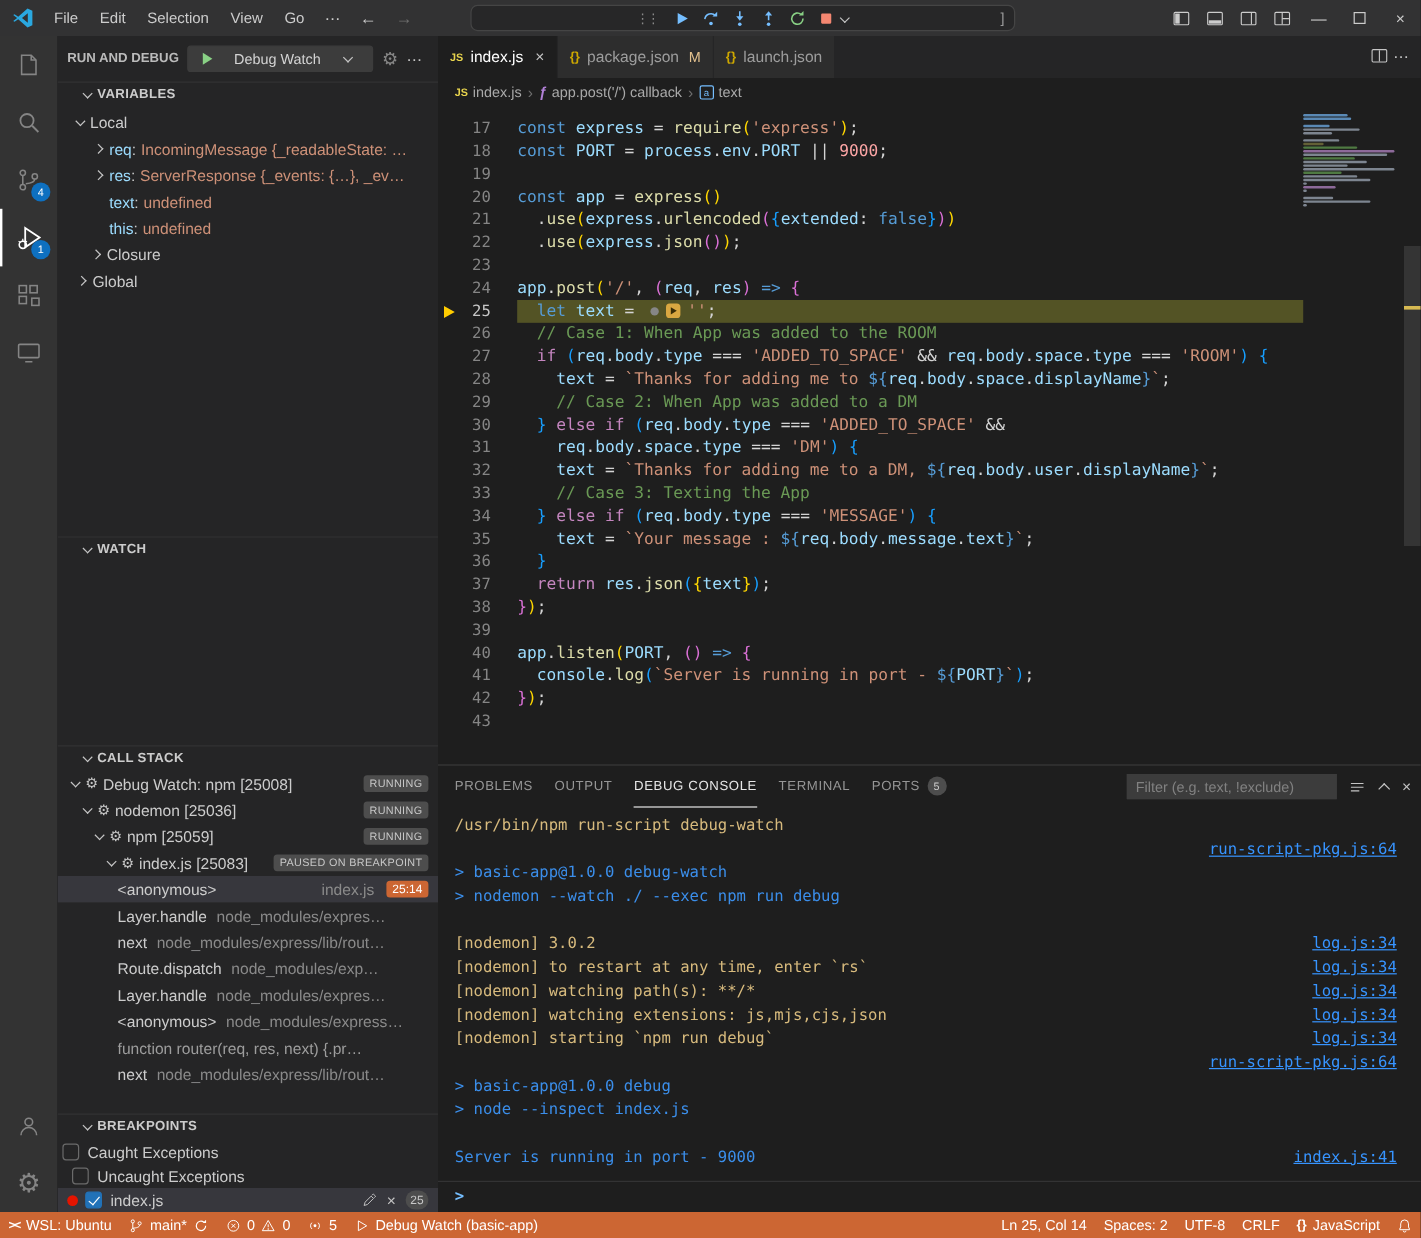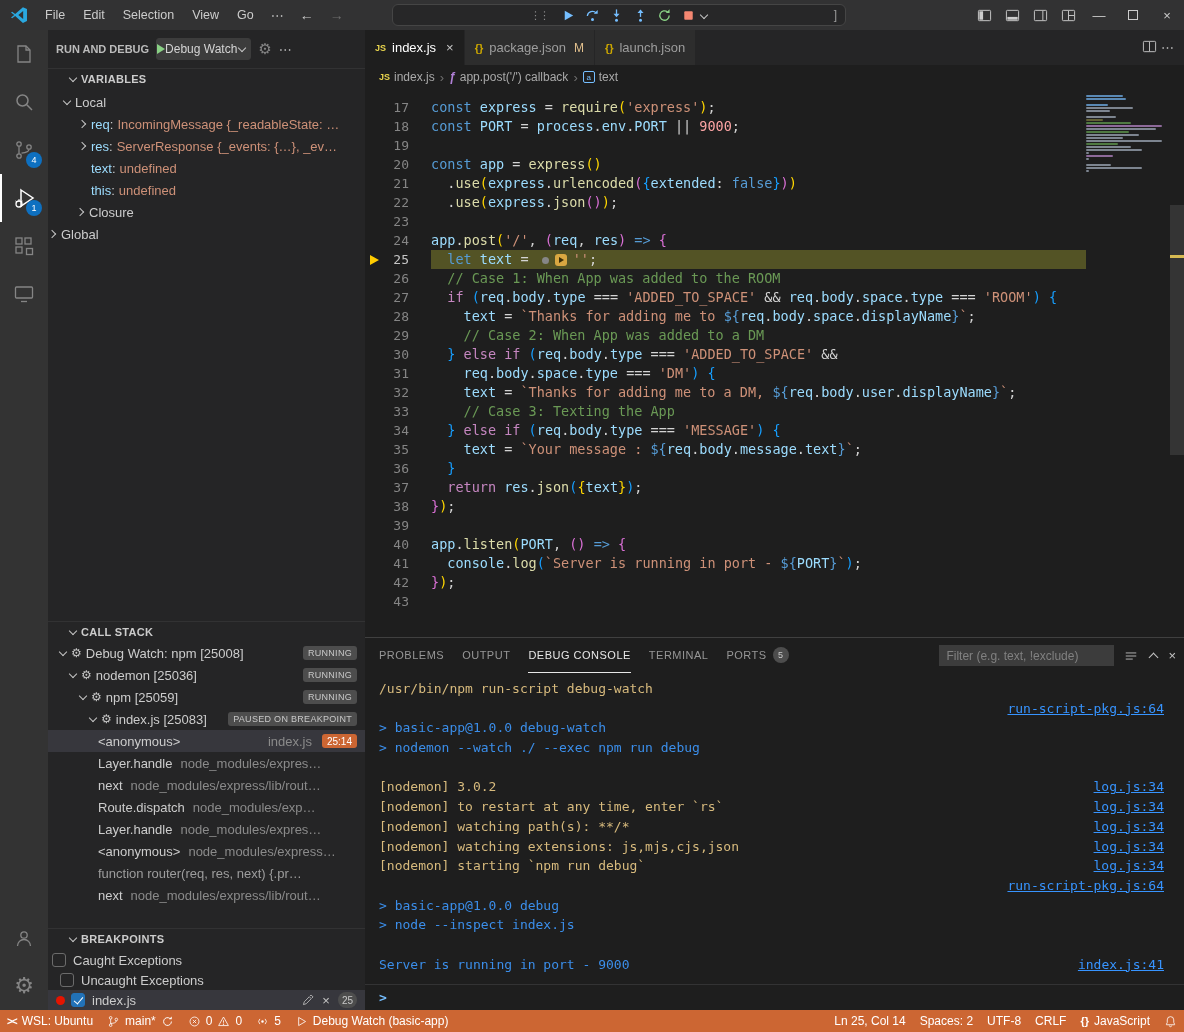--- a/index.html
+++ b/index.html
@@ -48,22 +48,22 @@
   .sidebar { width:317px; background:#252526; position:relative; flex:none; overflow:hidden; font-size:13px; }
   .side-sec-header { position:absolute; left:0; right:0; height:20px; display:flex; align-items:center;
     padding-left:20px; font-size:11px; font-weight:bold; color:#cccccc; letter-spacing:.3px;
     border-top:1px solid rgba(128,128,128,.15); }
   .chev { width:10px; height:10px; display:inline-block; position:relative; margin-right:3px; flex:none; }
   .chev::before { content:""; position:absolute; width:5px; height:5px; top:1px; left:2px;
     border-right:1px solid #c5c5c5; border-bottom:1px solid #c5c5c5; transform:rotate(45deg); }
   .chev.right::before { transform:rotate(-45deg); top:2px; left:1px; }
   .side-toolbar { position:absolute; top:6px; left:0; right:0; height:26px; display:flex; align-items:center; padding:0 8px; gap:7px; }
   .side-title { font-size:11px; font-weight:bold; color:#bbbbbb; white-space:nowrap; }
-  .cfg-dd { display:flex; align-items:center; gap:0; background:#3c3c3c; border:1px solid #3c3c3c;
-    border-radius:3px; height:22px; padding:0 0; font-size:12px; color:#d4d4d4; }
+  .cfg-dd { display:flex; align-items:center; gap:18px; background:#3c3c3c; border:1px solid #3c3c3c;
+    border-radius:3px; height:22px; padding:0 12px; font-size:12px; color:#d4d4d4; }
   .play-tri { width:0; height:0; border-left:8px solid #89d185; border-top:5px solid transparent; border-bottom:5px solid transparent; }
   .row { position:absolute; left:0; right:0; height:22px; display:flex; align-items:center; white-space:nowrap; overflow:hidden; }
   .row.selected { background:#37373d; }
   .var-name { color:#9cdcfe; }
   .var-scope { color:#cccccc; }
   .var-val { color:#ce9178; margin-left:4px; }
   .var-colon { color:#cccccc; }
   .cs-label { color:#cccccc; overflow:hidden; text-overflow:ellipsis; }
   .cs-file { color:#8a8a8a; margin-left:8px; overflow:hidden; }
   .cs-badge { margin-left:auto; margin-right:8px; background:#4d4d4d; color:#c8c8c8; font-size:9px;
@@ -352,26 +352,30 @@
           <div class="row" style="top: 149px; padding-left: 30px;">
             <span style="width: 13px;"></span>
             <span class="var-name">this</span>
             <span class="var-colon">:</span>
             <span class="var-val">undefined</span>
           </div>
           <div class="row" style="top: 171px; padding-left: 28px;">
             <span class="chev right"></span>
             <span class="var-scope">Closure</span>
           </div>
-          <div class="row" style="top: 193px; padding-left: 0;">
+          <div class="row" style="top: 193px; padding-left: 16px;">
             <span class="chev right"></span>
             <span class="var-scope">Global</span>
           </div>
         </div>
 
+      <div class="side-sec-header" style="top:417px">
+        <span class="chev"></span>
+        <span>WATCH</span>
+      </div>
 
       <div class="side-sec-header" style="top:591px">
         <span class="chev"></span>
         <span>CALL STACK</span>
       </div>
       <div id="stack-rows">
           <div class="row" style="top: 612px; padding-left: 10px;">
             <span class="chev"></span>
             <span class="cs-gear">⚙</span>
             <span class="cs-label">Debug Watch: npm [25008]</span>

